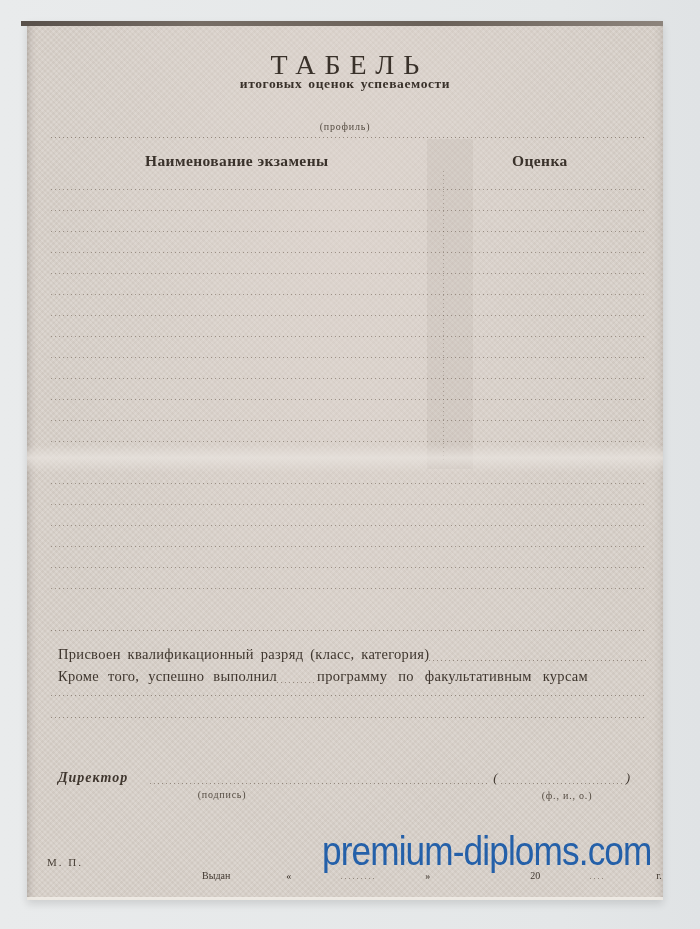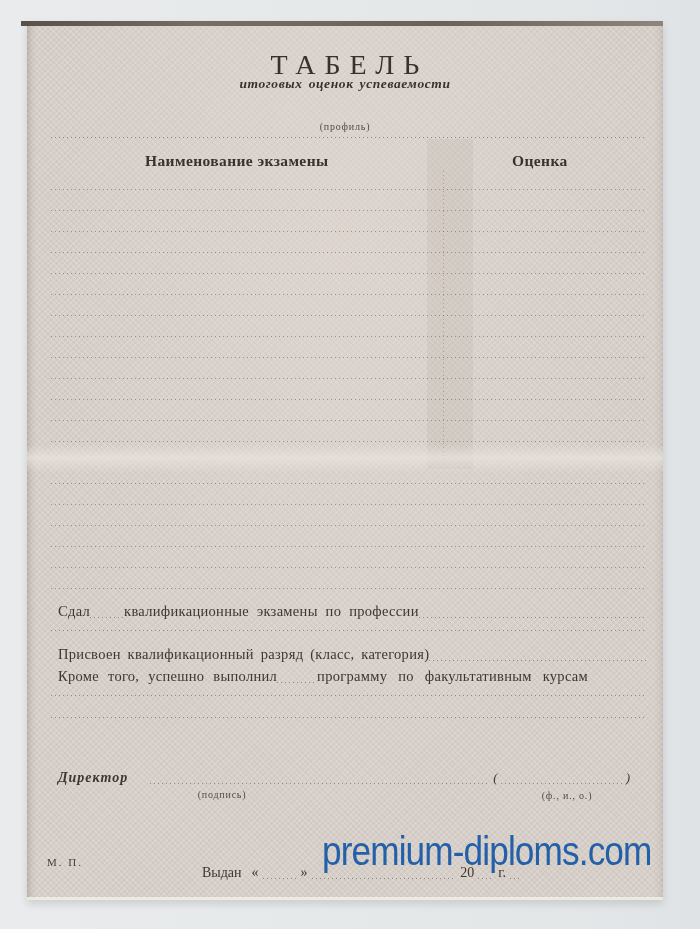--- a/index.html
+++ b/index.html
@@ -45,21 +45,21 @@
   }
   .gapdots{flex:0 0 auto;}
   .flexrow{position:absolute;display:flex;align-items:flex-end;}
   .title{
     position:absolute;top:28px;left:0;width:100%;text-align:center;
     font-size:28px;font-weight:normal;letter-spacing:9px;padding-left:9px;box-sizing:border-box;
     color:#39312a;
   }
   .subtitle{
     position:absolute;top:55px;left:0;width:100%;text-align:center;
-    font-size:13.5px;font-weight:bold;letter-spacing:0.6px;word-spacing:2px;color:#39312a;font-style:italic;
+    font-size:13.5px;font-weight:bold;letter-spacing:0.6px;word-spacing:2px;color:#39312a;
   }
   .class-row{top:80px;left:31px;right:16px;height:20px;font-size:15px;}
   .class-row .lbl{margin-right:4px;letter-spacing:0.5px;}
   .caption{
     position:absolute;font-size:10px;letter-spacing:0.8px;color:#544b41;text-align:center;
   }
   .cap-profil{top:100px;left:0;width:100%;}
   .col-head{position:absolute;top:131px;font-size:15.5px;font-weight:bold;letter-spacing:0.4px;color:#3a322b;}
   .col-subject{left:118px;}
   .col-grade{left:485px;}
@@ -79,21 +79,21 @@
   .row-exam{top:580px;left:31px;right:16px;height:19px;word-spacing:4px;}
   .row-qual{top:623px;left:31px;right:16px;height:19px;word-spacing:3px;}
   .row-extra{top:645px;left:31px;right:16px;height:19px;word-spacing:5px;}
   .row-extra .suffix{word-spacing:7px;}
   .row-director{top:747px;left:31px;right:30px;height:18px;font-size:14px;}
   .director-lbl{font-weight:bold;font-style:italic;letter-spacing:1px;margin-right:22px;}
   .paren{font-size:13px;font-style:italic;padding:0 3px;}
   .cap-podpis{top:768px;left:115px;width:160px;}
   .cap-fio{top:769px;left:470px;width:140px;}
   .mp{position:absolute;left:20px;top:835px;font-size:11px;letter-spacing:2px;color:#4a4138;}
-  .row-issued{top:843px;left:173px;width:322px;height:17px;font-size:14px;}
+  .row-issued{top:843px;left:173px;width:322px;height:17px;font-size:10px;gap:46px;}
   .row-issued span{margin:0 2px;}
   .watermark{
     position:absolute;left:295px;top:808px;
     font-family:"Liberation Sans",sans-serif;font-size:40px;font-weight:normal;
     letter-spacing:-1px;transform:scaleX(0.88);transform-origin:left bottom;
     white-space:nowrap;
   }
 </style>
 </head>
 <body>
@@ -134,26 +134,20 @@
 
   <div class="lines-block" style="top:442px;">
       <div class="dotline"></div>
       <div class="dotline"></div>
       <div class="dotline"></div>
       <div class="dotline"></div>
       <div class="dotline"></div>
       <div class="dotline"></div>
     </div>
 
-  <div class="flexrow statement row-exam">
-    <span>Сдал</span>
-    <span class="dotfill gapdots" style="width:34px;"></span>
-    <span>квалификационные экзамены по профессии</span>
-    <span class="dotfill"></span>
-  </div>
 
   <div class="hrule" style="top:609px;"></div>
 
   <div class="flexrow statement row-extra">
     <span>Кроме того, успешно выполнил</span>
     <span class="dotfill gapdots" style="width:40px;"></span>
     <span class="suffix">программу по факультативным курсам</span>
   </div>
 
   <div class="flexrow statement row-qual">

